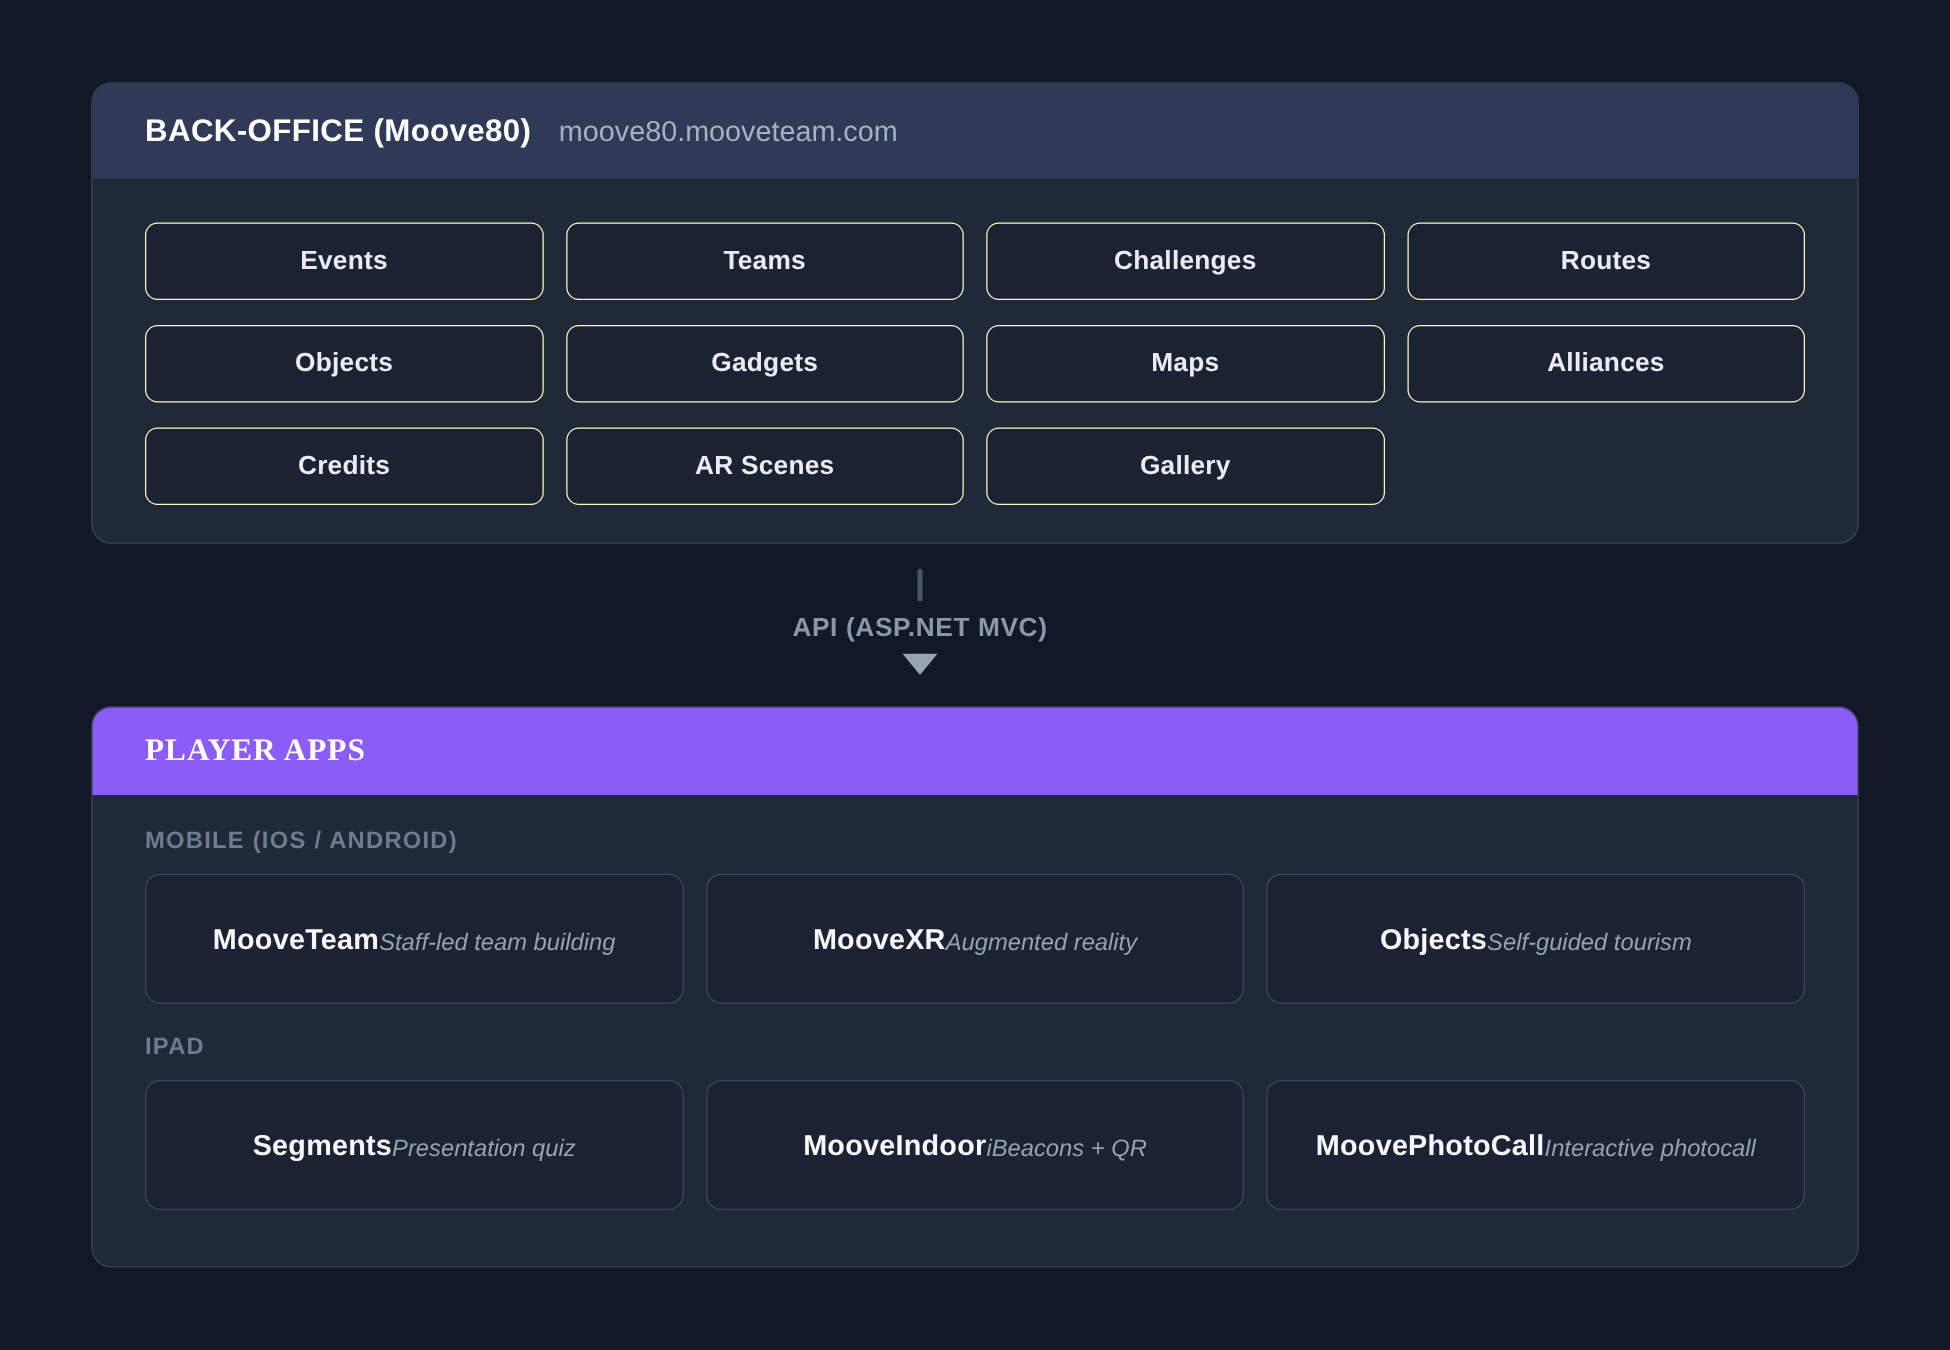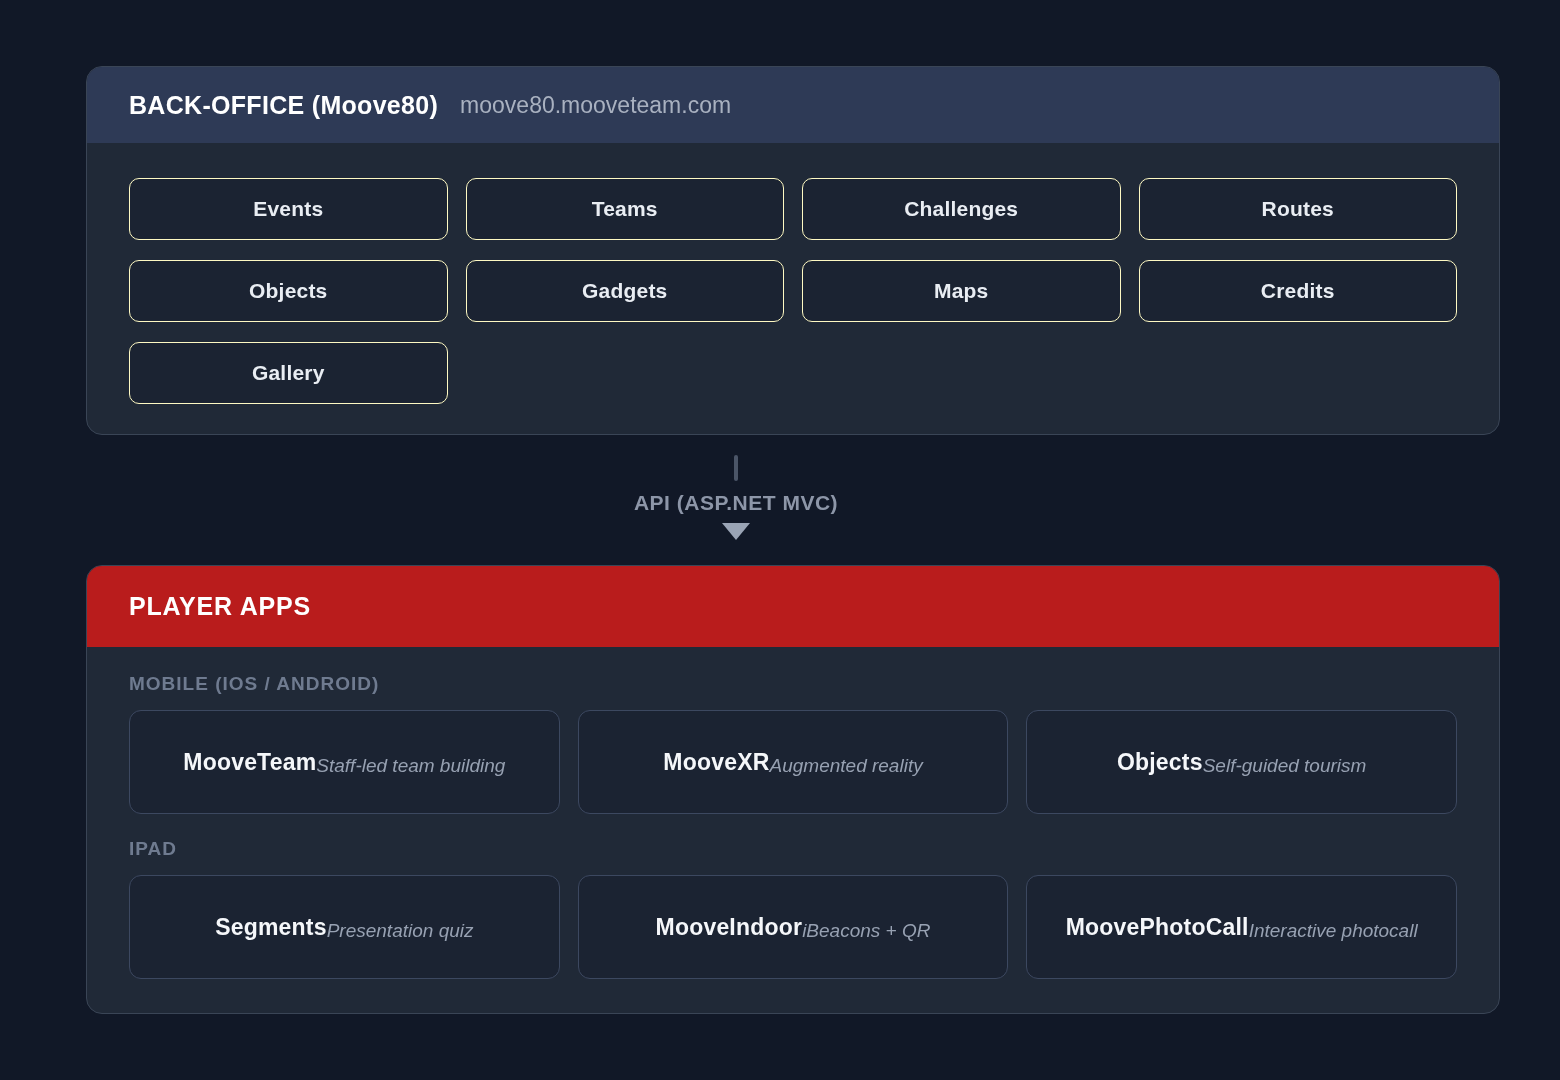--- a/index.html
+++ b/index.html
@@ -12,21 +12,20 @@
   .page { position: relative; width: 1560px; height: 1080px; }
 
   
   .panel {
     position: absolute;
     left: 73px;
     width: 1414px;
     border-radius: 16px;
     background: #202937;
     border: 1px solid #3a4556;
-    margin-left: 13px;
   }
   .backoffice { top: 66px; height: 369px; }
 
   .panel-header {
     display: flex;
     align-items: center;
     height: 76px;
     padding: 0 42px;
     border-radius: 15px 15px 0 0;
   }
@@ -94,21 +93,21 @@
     margin-top: 8px;
     width: 0;
     height: 0;
     border-left: 14px solid transparent;
     border-right: 14px solid transparent;
     border-top: 17px solid #9aa4b5;
   }
 
   
   .playerapps { top: 565px; height: 449px; }
-  .playerapps .panel-header { background: #b91c1c; height: 81px; }
+  .playerapps .panel-header { background: #8b5cf6; height: 70px; font-family: Liberation Serif, serif; }
   .pa-title {
     color: #ffffff;
     font-size: 25px;
     font-weight: bold;
     letter-spacing: 0.8px;
   }
   .pa-body { padding: 26px 42px 36px 42px; }
   .section-label {
     color: #6f7b90;
     font-size: 19px;
@@ -157,21 +156,23 @@
       <span class="bo-url">moove80.mooveteam.com</span>
     </div>
     <div class="bo-grid">
       <div class="bo-btn">Events</div>
       <div class="bo-btn">Teams</div>
       <div class="bo-btn">Challenges</div>
       <div class="bo-btn">Routes</div>
       <div class="bo-btn">Objects</div>
       <div class="bo-btn">Gadgets</div>
       <div class="bo-btn">Maps</div>
+      <div class="bo-btn">Alliances</div>
       <div class="bo-btn">Credits</div>
+      <div class="bo-btn">AR Scenes</div>
       <div class="bo-btn">Gallery</div>
     </div>
   </section>
 
   <div class="connector">
     <div class="connector-line"></div>
     <div class="connector-label">API (ASP.NET MVC)</div>
     <div class="connector-arrow"></div>
   </div>
 

